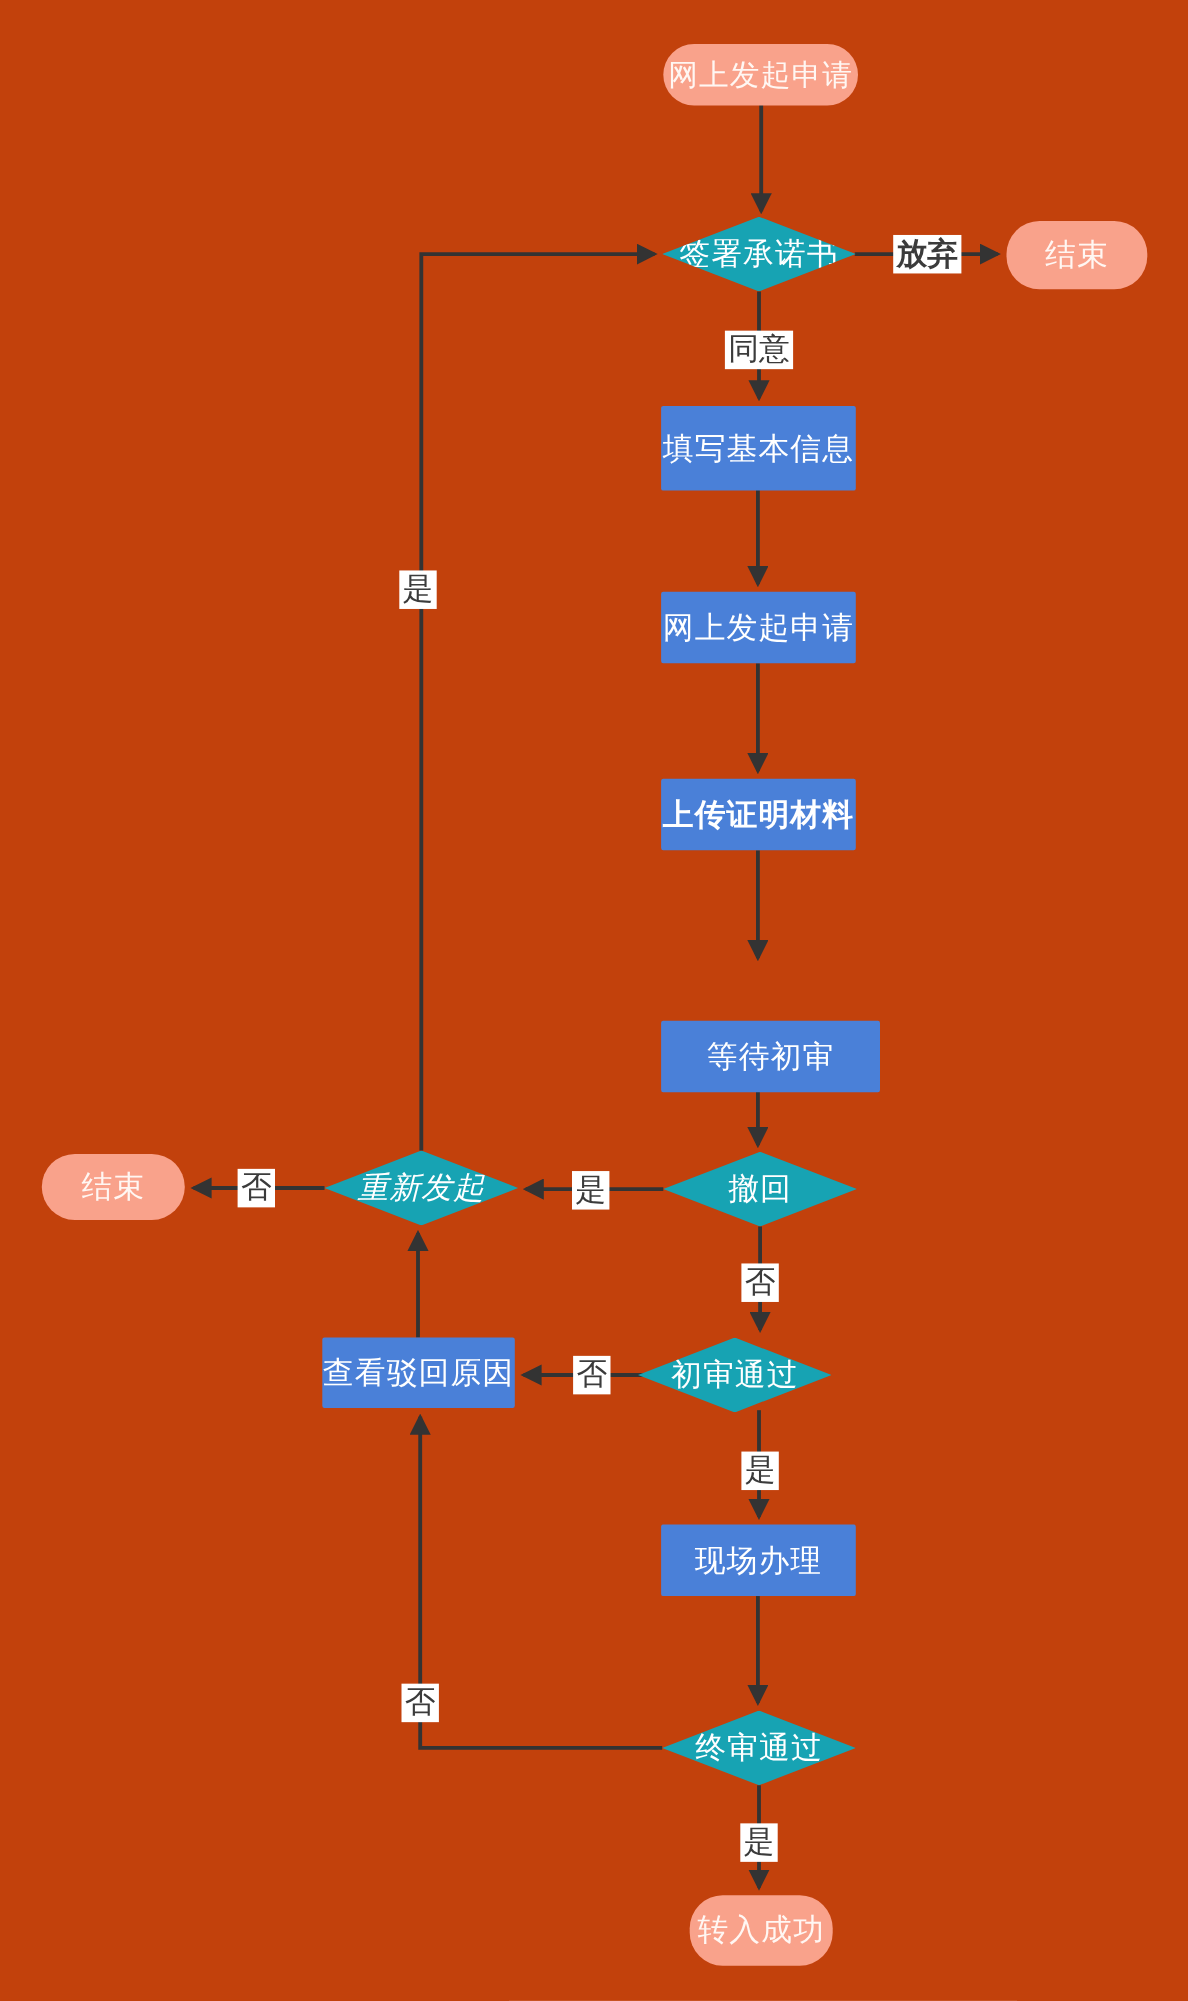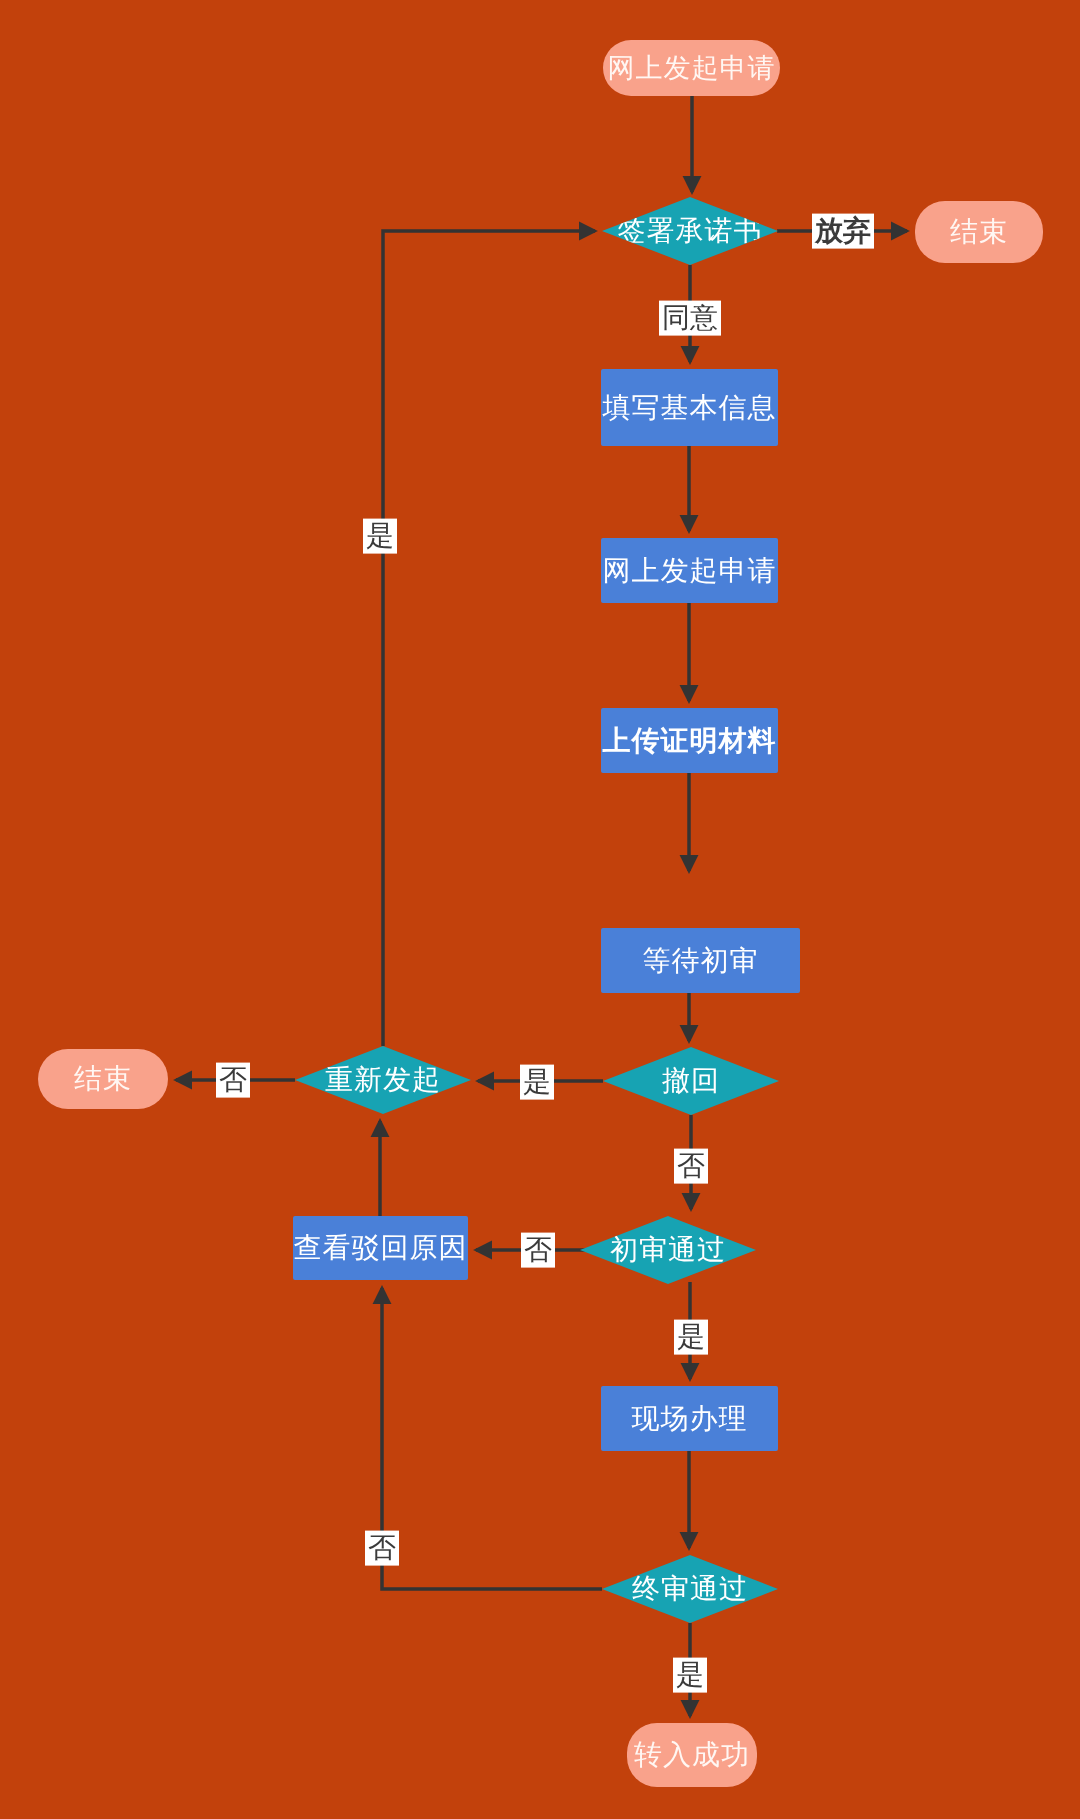--- a/index.html
+++ b/index.html
@@ -73,21 +73,21 @@
   <div class="node process" style="left:601px;top:369px;width:177px;height:77px;">填写基本信息</div>
 
   <div class="node process" style="left:601px;top:538px;width:177px;height:65px;">网上发起申请</div>
 
   <div class="node process" style="left:601px;top:708px;width:177px;height:65px;font-weight:bold;">上传证明材料</div>
 
   <div class="node process" style="left:601px;top:928px;width:199px;height:65px;font-family:Liberation Serif, serif;">等待初审</div>
 
   <div class="node decision" style="left:603px;top:1047px;width:176px;height:68px;">撤回</div>
 
-  <div class="node decision" style="left:295px;top:1046px;width:176px;height:68px;">重新发起</div>
+  <div class="node decision" style="left:295px;top:1046px;width:176px;height:68px;font-style:italic;">重新发起</div>
 
   <div class="node terminal" style="left:38px;top:1049px;width:130px;height:60px;">结束</div>
 
   <div class="node decision" style="left:580px;top:1216px;width:176px;height:68px;">初审通过</div>
 
   <div class="node process" style="left:293px;top:1216px;width:175px;height:64px;">查看驳回原因</div>
 
   <div class="node process" style="left:601px;top:1386px;width:177px;height:65px;">现场办理</div>
 
   <div class="node decision" style="left:602px;top:1555px;width:176px;height:68px;">终审通过</div>

